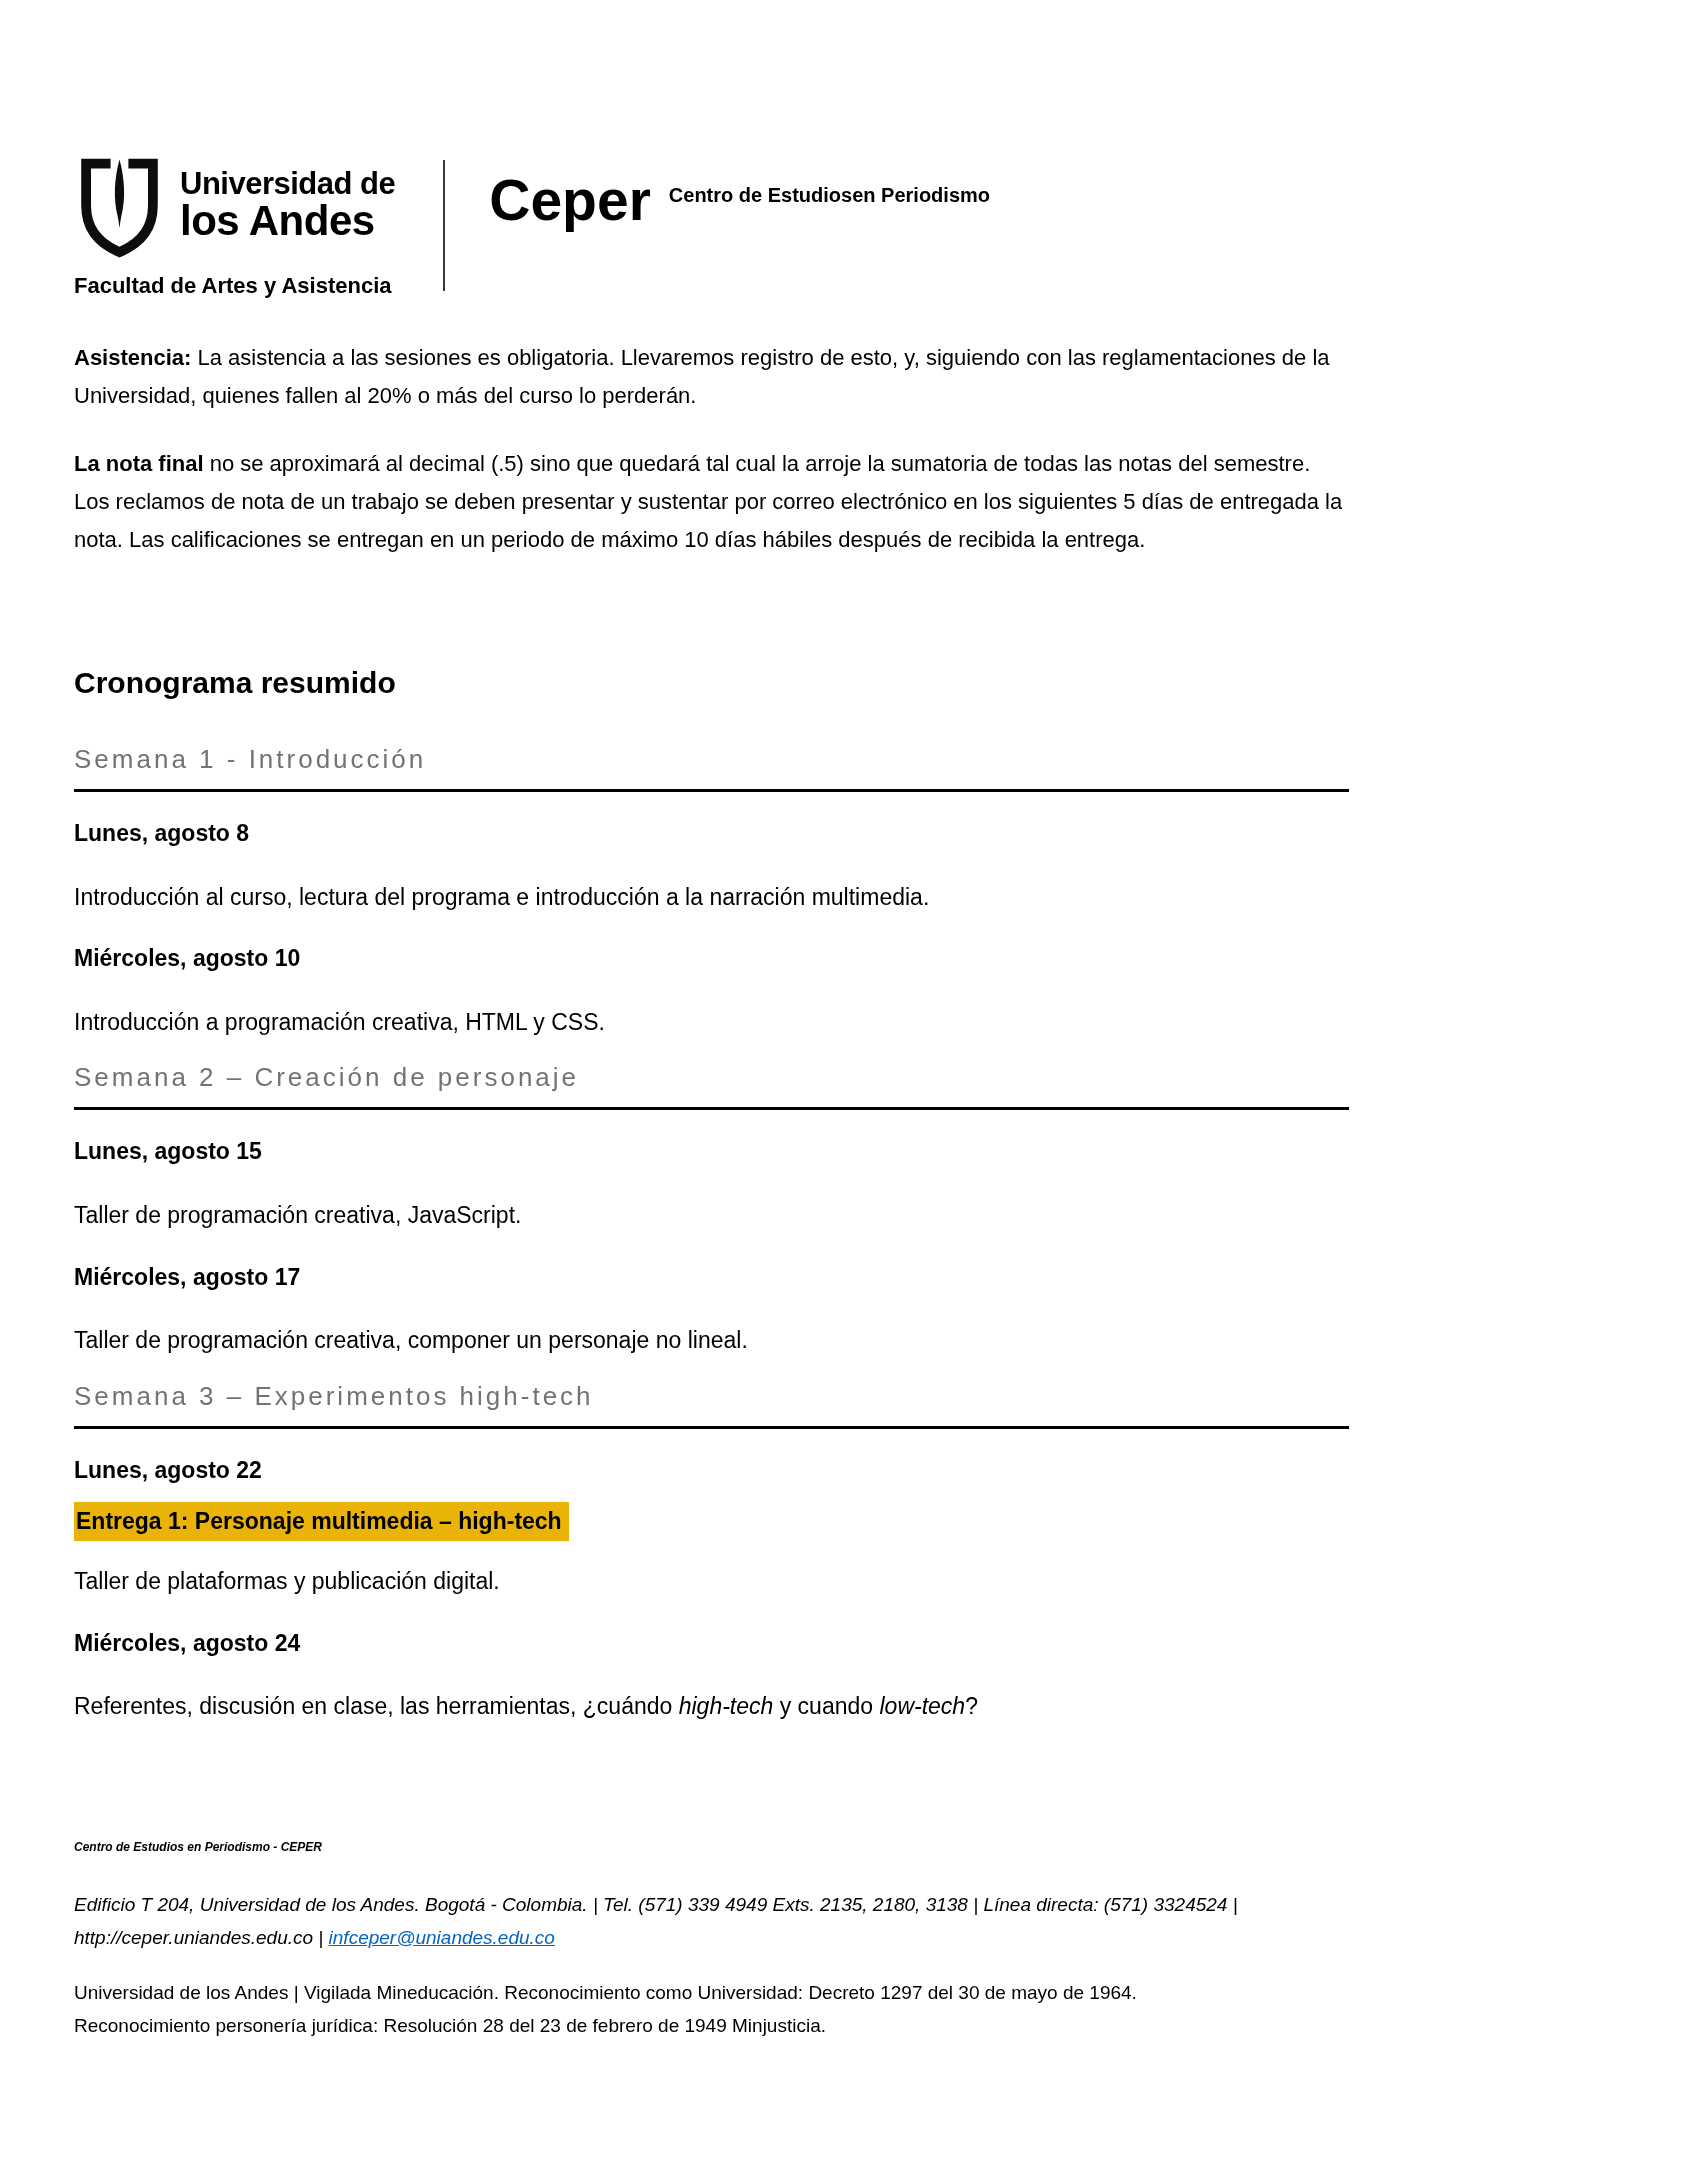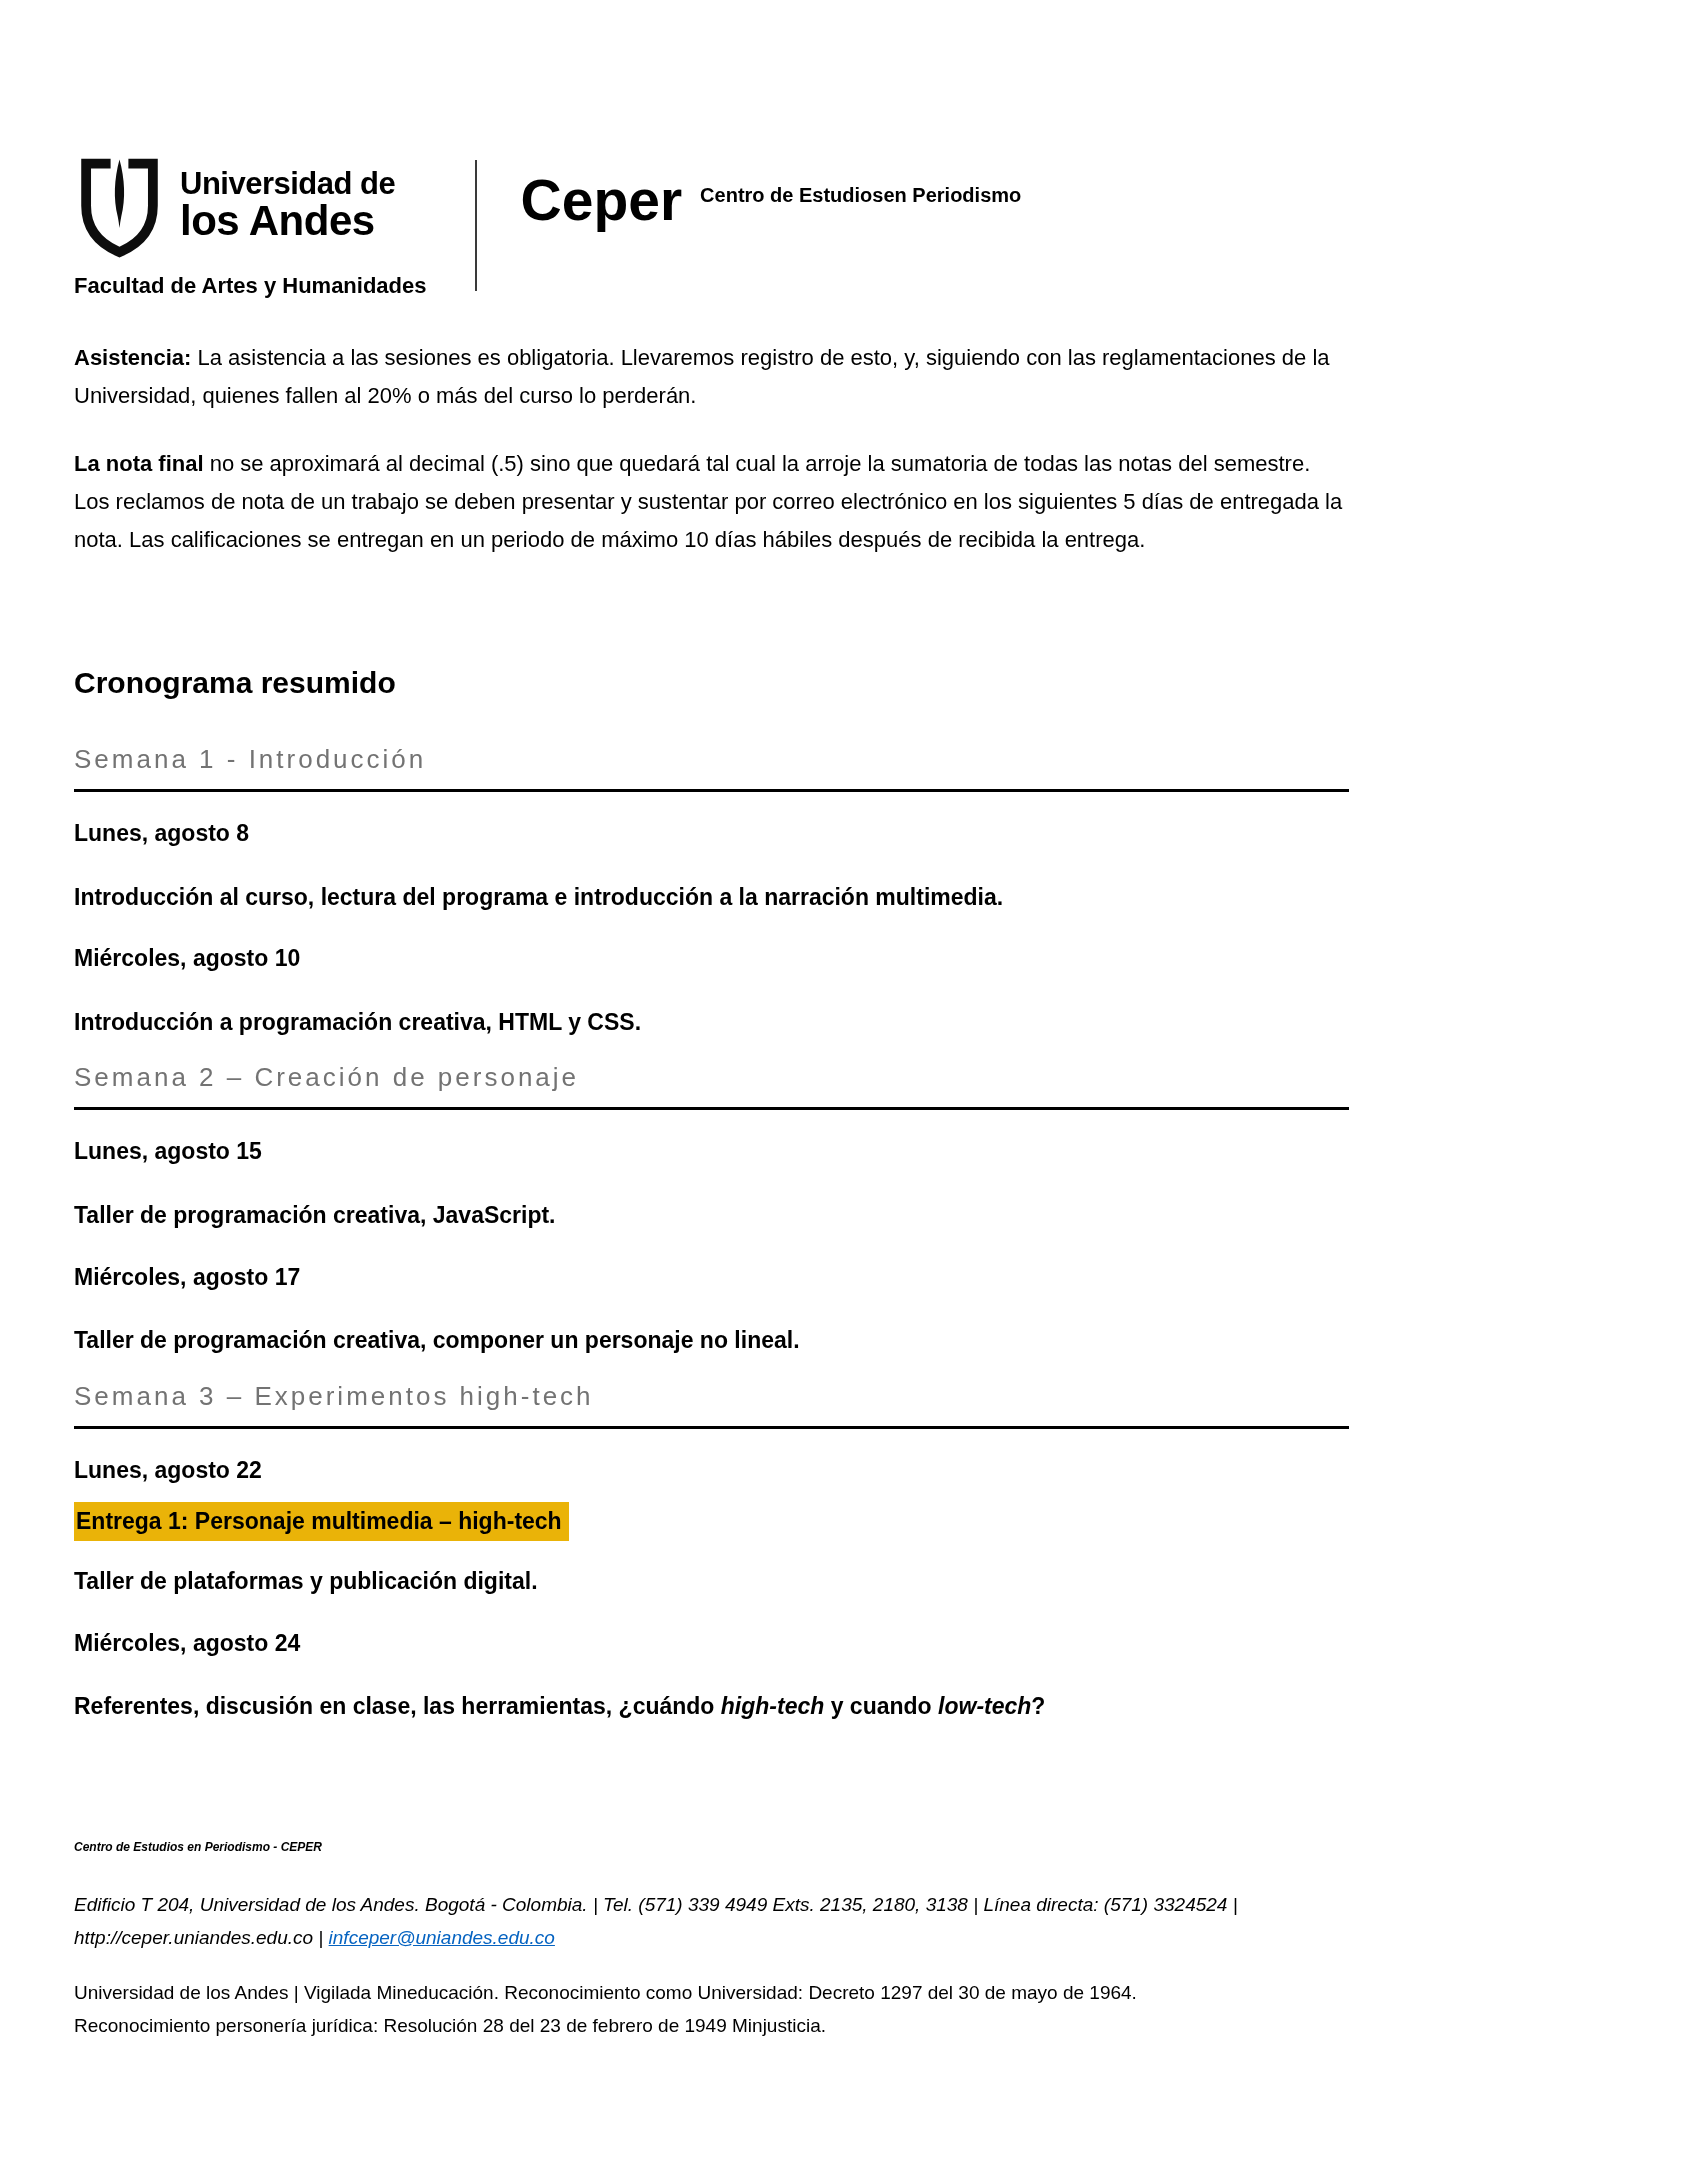--- a/index.html
+++ b/index.html
@@ -31,21 +31,21 @@
 
   
   .schedule-title { margin-top:107px; font-size:30px; font-weight:700; }
   .week-header {
     margin-top:44px; font-size:26px; font-weight:400; color:#737373;
     letter-spacing:3px; padding-bottom:14px; border-bottom:3px solid #000000;
   }
   .week-header.tight { margin-top:26px; }
   .entry-date { font-size:23px; font-weight:700; line-height:1.2; margin-top:34px; }
   .entry-date.first { margin-top:28px; }
-  .entry-desc { font-size:23px; font-weight:700; line-height:1.2; margin-top:36px; max-width:1277px; }
+  .entry-desc { font-size:23px; font-weight:400; line-height:1.2; margin-top:36px; max-width:1277px; }
   .entry-desc.after-mark { margin-top:32px; }
   .highlight-line { margin-top:24px; }
   mark.deliverable {
     background:#eab308; color:#000; font-weight:700; font-size:23px;
     padding:6px 7px 7px 2px; line-height:1.2;
   }
   .entry-desc i { font-style:italic; }
 
   
   .footer { margin-top:119px; }
@@ -66,21 +66,21 @@
           <svg width="91" height="105" viewBox="0 0 100 118" aria-hidden="true">
             <path d="M7 3 H40 V14 H18 V56 Q18 88 50 102 Q82 88 82 56 V14 H60 V3 H93 V56 Q93 97 50 114 Q7 97 7 56 Z" fill="#0d0d0d"></path>
             <path d="M50 4 C56 26 57 48 52 68 C51 73 50.5 77 50 81 C49.5 77 49 73 48 68 C43 48 44 26 50 4 Z" fill="#0d0d0d"></path>
           </svg>
         </span>
         <div class="uni-name">
           <div class="uni-line1">Universidad de</div>
           <div class="uni-line2">los Andes</div>
         </div>
       </div>
-      <div class="faculty">Facultad de Artes y Humanidades</div>
+      <div class="faculty">Facultad de Artes y Asistencia</div>
     </div>
 
     <div class="divider"></div>
 
     <div class="ceper">
       <span class="ceper-word">Ceper</span>
       <span class="ceper-sub">
         <span>Centro de Estudios</span>
         <span>en Periodismo</span>
       </span>

